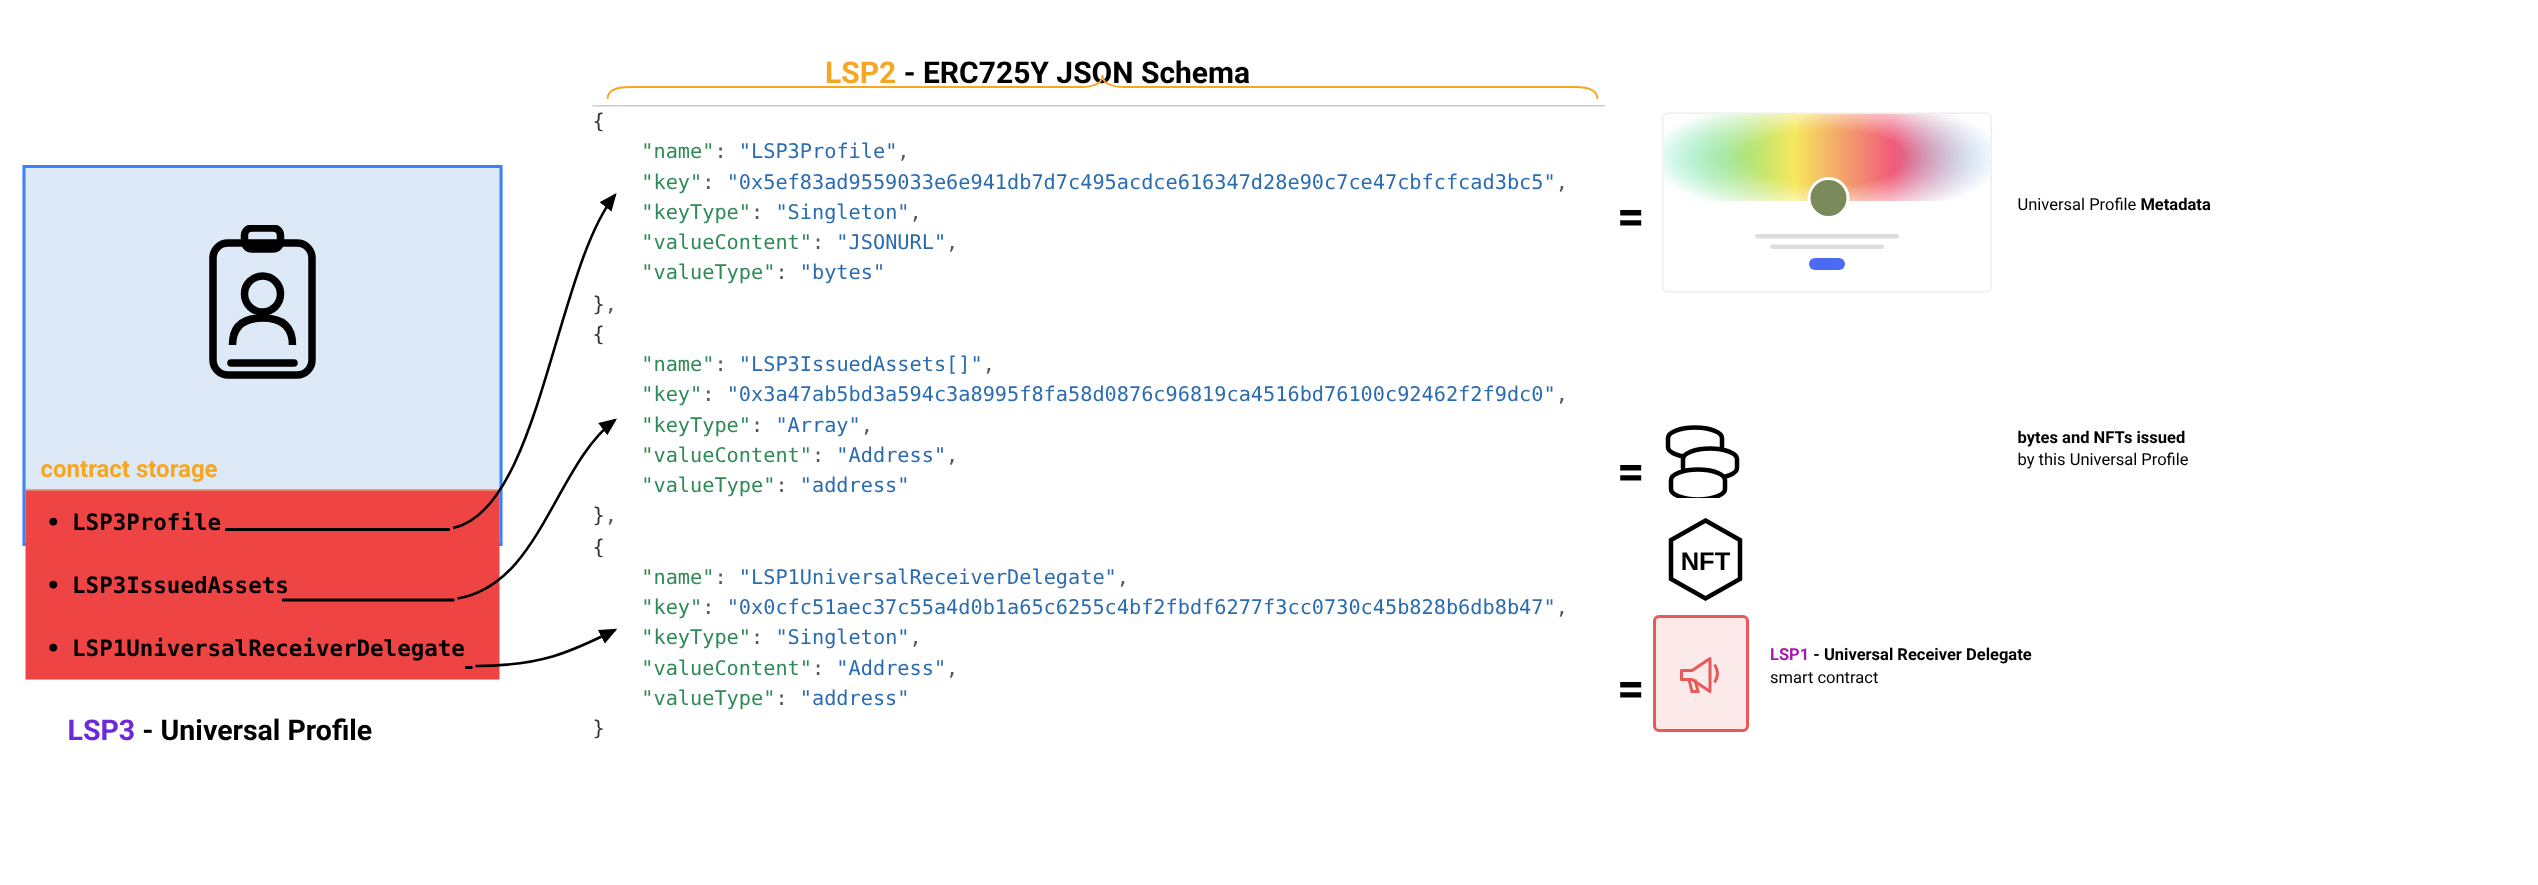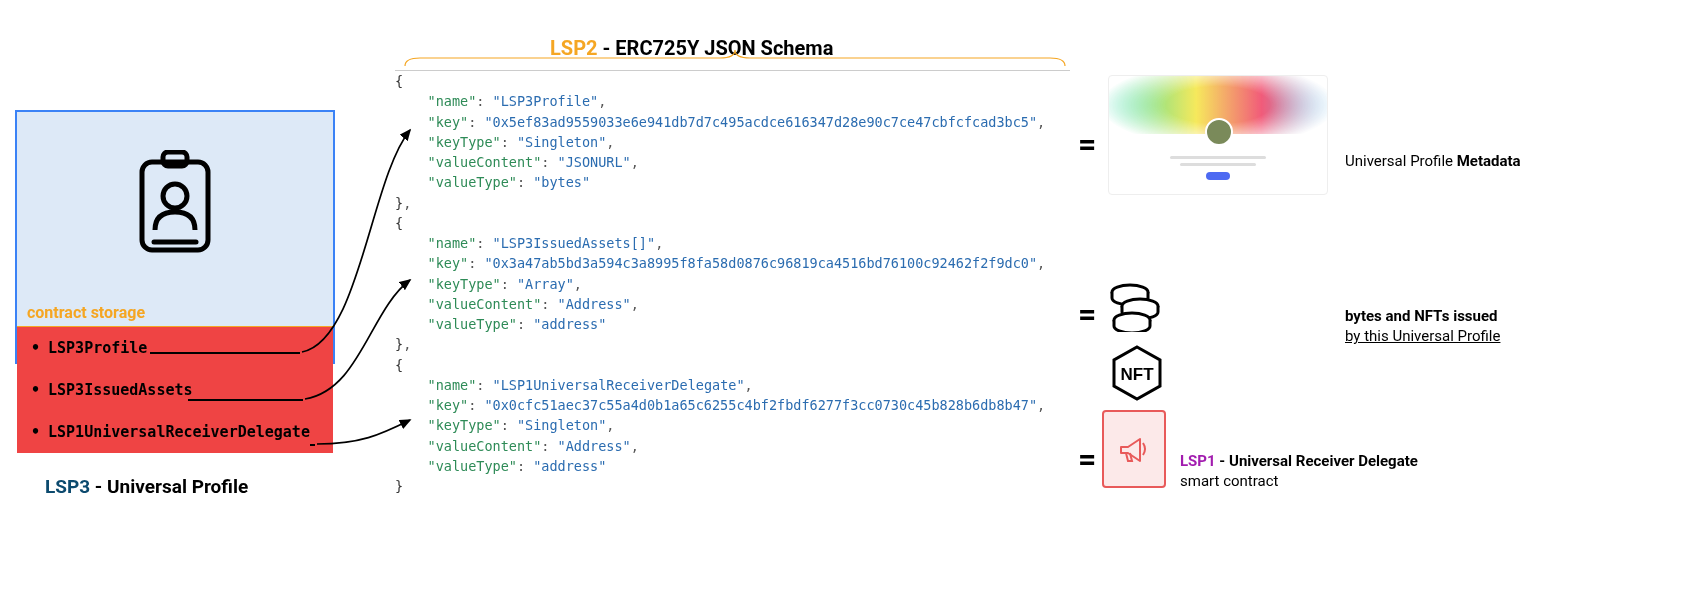--- a/index.html
+++ b/index.html
@@ -70,21 +70,21 @@
     margin-right: 8px;
     font-weight: 700;
   }
   .lsp3-caption {
     position: absolute;
     top: 475px;
     left: 45px;
     font-size: 19px;
     font-weight: 700;
   }
-  .lsp3-caption .blue { color: #0c4a6e; }
+  .lsp3-caption .blue { color: #6d28d9; }
 
   
   .code-block {
     position: absolute;
     top: 70px;
     left: 395px;
     width: 675px;
     font-family: "Consolas", "Monaco", monospace;
     font-size: 13.5px;
     line-height: 1.5;
@@ -134,28 +134,27 @@
     top: 42px; left: 96px;
   }
   .profile-thumb .lines { padding: 18px 40px 0 40px; }
   .profile-thumb .line { height: 3px; background: #ddd; margin: 4px auto; border-radius: 2px; }
   .profile-thumb .line.l1 { width: 70%; }
   .profile-thumb .line.l2 { width: 55%; }
   .profile-thumb .pill { width: 24px; height: 8px; background: #4d6af2; border-radius: 4px; margin: 6px auto 0 auto; }
 
   .label-right {
     position: absolute;
-    font-size: 15px;
+    font-size: 11px;
     color: #000;
-    margin-top: 22px;
   }
   .label-r1 { top: 130px; left: 1345px; }
   .label-r2 { top: 285px; left: 1345px; width: 320px; }
   .label-r2 .main { font-weight: 700; }
-  .label-r2 .sub { font-weight: 400; display:block; margin-top:2px;text-decoration:underline; }
+  .label-r2 .sub { font-weight: 400; display:block; margin-top:2px; }
   .label-r3 { top: 430px; left: 1180px; width: 340px; }
   .label-r3 .red-bold { color: #a21caf; font-weight: 700; }
   .label-r3 .sub { display:block; margin-top:2px; }
 
   .coins-nft {
     position: absolute;
     top: 278px;
     left: 1108px;
     display: flex;
     align-items: flex-start;

